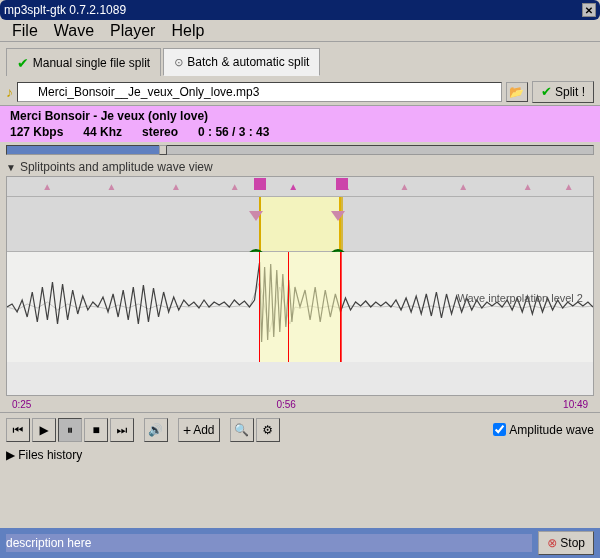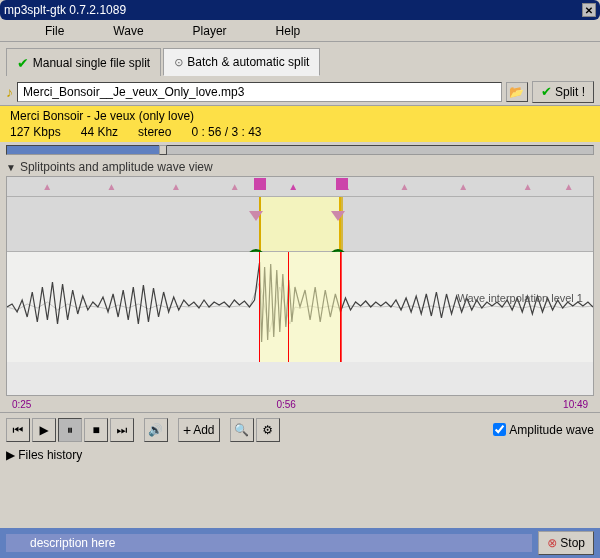--- a/index.html
+++ b/index.html
@@ -37,22 +37,21 @@
       background: #d4d0c8;
       border-bottom: 1px solid #a0a0a0;
       display: flex;
       align-items: center;
       padding: 2px 4px;
       height: 22px;
     }
     .menu-item {
       padding: 2px 8px;
       cursor: pointer;
-      font-size: 12px;
-      margin-left: 33px;
+      font-size: 16px;
     }
 
     
     #tabs {
       display: flex;
       align-items: center;
       padding: 4px 6px 0;
       background: #d4d0c8;
       height: 36px;
     }
@@ -80,21 +79,21 @@
       gap: 4px;
       border-bottom: 1px solid #a0a0a0;
       height: 28px;
     }
     #file-icon { color: #c8a000; font-size: 14px; }
     #filename-input {
       flex: 1;
       height: 20px;
       border: 1px inset #999;
       background: white;
-      padding: 1px 5px;
+      padding: 1px 20px;
       font-size: 12px;
     }
     #open-btn {
       width: 22px; height: 20px;
       background: #d4d0c8;
       border: 1px outset #a0a0a0;
       cursor: pointer;
       display: flex; align-items: center; justify-content: center;
     }
     #split-btn {
@@ -104,22 +103,23 @@
       padding: 2px 8px;
       cursor: pointer;
       font-size: 12px;
       height: 22px;
     }
     .split-check { color: #00aa00; font-size: 13px; }
 
     
     #infobar {
       padding: 3px 10px;
-      background: #fde047;
-      font-size: 12px;
+      background: #f0abfc;
+      font-size: 12px;
+      font-weight: bold;
     }
     #song-title { margin-bottom: 2px; }
     #song-meta { display: flex; gap: 20px; }
 
     
     #progressbar-container {
       margin: 3px 6px;
       height: 10px;
       background: #c0c0c0;
       border: 1px inset #999;
@@ -297,21 +297,21 @@
       height: 30px;
       background: #6080c0;
       display: flex; align-items: center;
       padding: 0 6px;
     }
     #status-text {
       flex: 1;
       font-size: 12px;
       color: white;
       background: #8090c8;
-      padding: 2px 24px;
+      padding: 2px 0;
       height: 18px;
       display: flex; align-items: center;
     }
     #stop-btn {
       display: flex; align-items: center; gap: 3px;
       background: #d4d0c8;
       border: 1px outset #a0a0a0;
       padding: 2px 8px;
       cursor: pointer;
       font-size: 12px;
@@ -436,21 +436,21 @@
   <div id="wave-display">
     
     <div style="position:absolute;left:43%;width:14%;top:0;height:100%;background:rgba(255,255,180,0.5);border-left:1px solid red;border-right:1px solid red;"></div>
 
     
     <div class="playhead-line" style="left:48%"></div>
     <div class="playhead-line" style="left:43%;background:red;opacity:0.7"></div>
     <div class="playhead-line" style="left:57%;background:red;opacity:0.7"></div>
 
     
-    <div id="wave-interp-label">Wave interpolation level 1</div>
+    <div id="wave-interp-label">Wave interpolation level 2</div>
 
     
     <svg id="wave-svg" viewBox="0 0 580 110" preserveAspectRatio="none">
       <path d="M0,55 L5,52 L10,60 L15,48 L20,65 L25,40 L30,70 L35,35 L40,68 L45,30 L50,72 L55,32 L60,68 L65,38 L70,62 L75,44 L80,58 L85,50 L90,55 L95,45 L100,60 L105,42 L110,65 L115,38 L120,68 L125,35 L130,72 L135,33 L140,70 L145,36 L150,65 L155,40 L160,60 L165,45 L170,58 L175,48 L180,54 L185,50 L190,56 L195,48 L200,55 L205,50 L210,53 L215,50 L220,55 L225,48 L230,53 L235,49 L240,55 L245,48 L250,10 L252,90 L255,15 L258,88 L261,12 L264,85 L267,18 L270,80 L273,22 L276,75 L279,28 L282,70 L285,35 L290,55 L295,38 L300,68 L305,35 L310,70 L315,38 L320,65 L325,42 L330,60 L335,46 L340,58 L345,50 L350,54 L355,49 L360,55 L365,50 L370,54 L375,50 L380,55 L385,48 L390,58 L395,46 L400,60 L405,44 L410,62 L415,42 L420,64 L425,40 L430,66 L435,42 L440,62 L445,44 L450,60 L455,46 L460,58 L465,48 L470,56 L475,50 L480,54 L485,50 L490,55 L495,48 L500,58 L505,46 L510,60 L515,44 L520,62 L525,44 L530,60 L535,46 L540,58 L545,48 L550,56 L555,50 L560,54 L565,50 L570,54 L575,50 L580,55" fill="none" stroke="#222" stroke-width="1.2" opacity="0.85"></path>
 
       <path d="M0,55 L10,58 L20,52 L30,56 L40,50 L50,58 L60,52 L70,56 L80,54 L90,55 L100,57 L110,53 L120,56 L130,52 L140,57 L150,53 L160,56 L170,54 L180,55 L190,54 L200,55 L210,54 L220,55 L230,54 L240,55 L250,30 L260,80 L270,35 L280,72 L285,55 L290,56 L300,54 L310,56 L320,54 L330,56 L340,54 L350,55 L360,54 L370,55 L380,54 L390,56 L400,54 L410,56 L420,54 L430,56 L440,54 L450,56 L460,54 L470,56 L480,54 L490,55 L500,54 L510,56 L520,54 L530,56 L540,54 L550,56 L560,54 L570,55 L580,54" fill="none" stroke="#333" stroke-width="0.6" opacity="0.4"></path>
     </svg>
   </div>
 </div>
 

